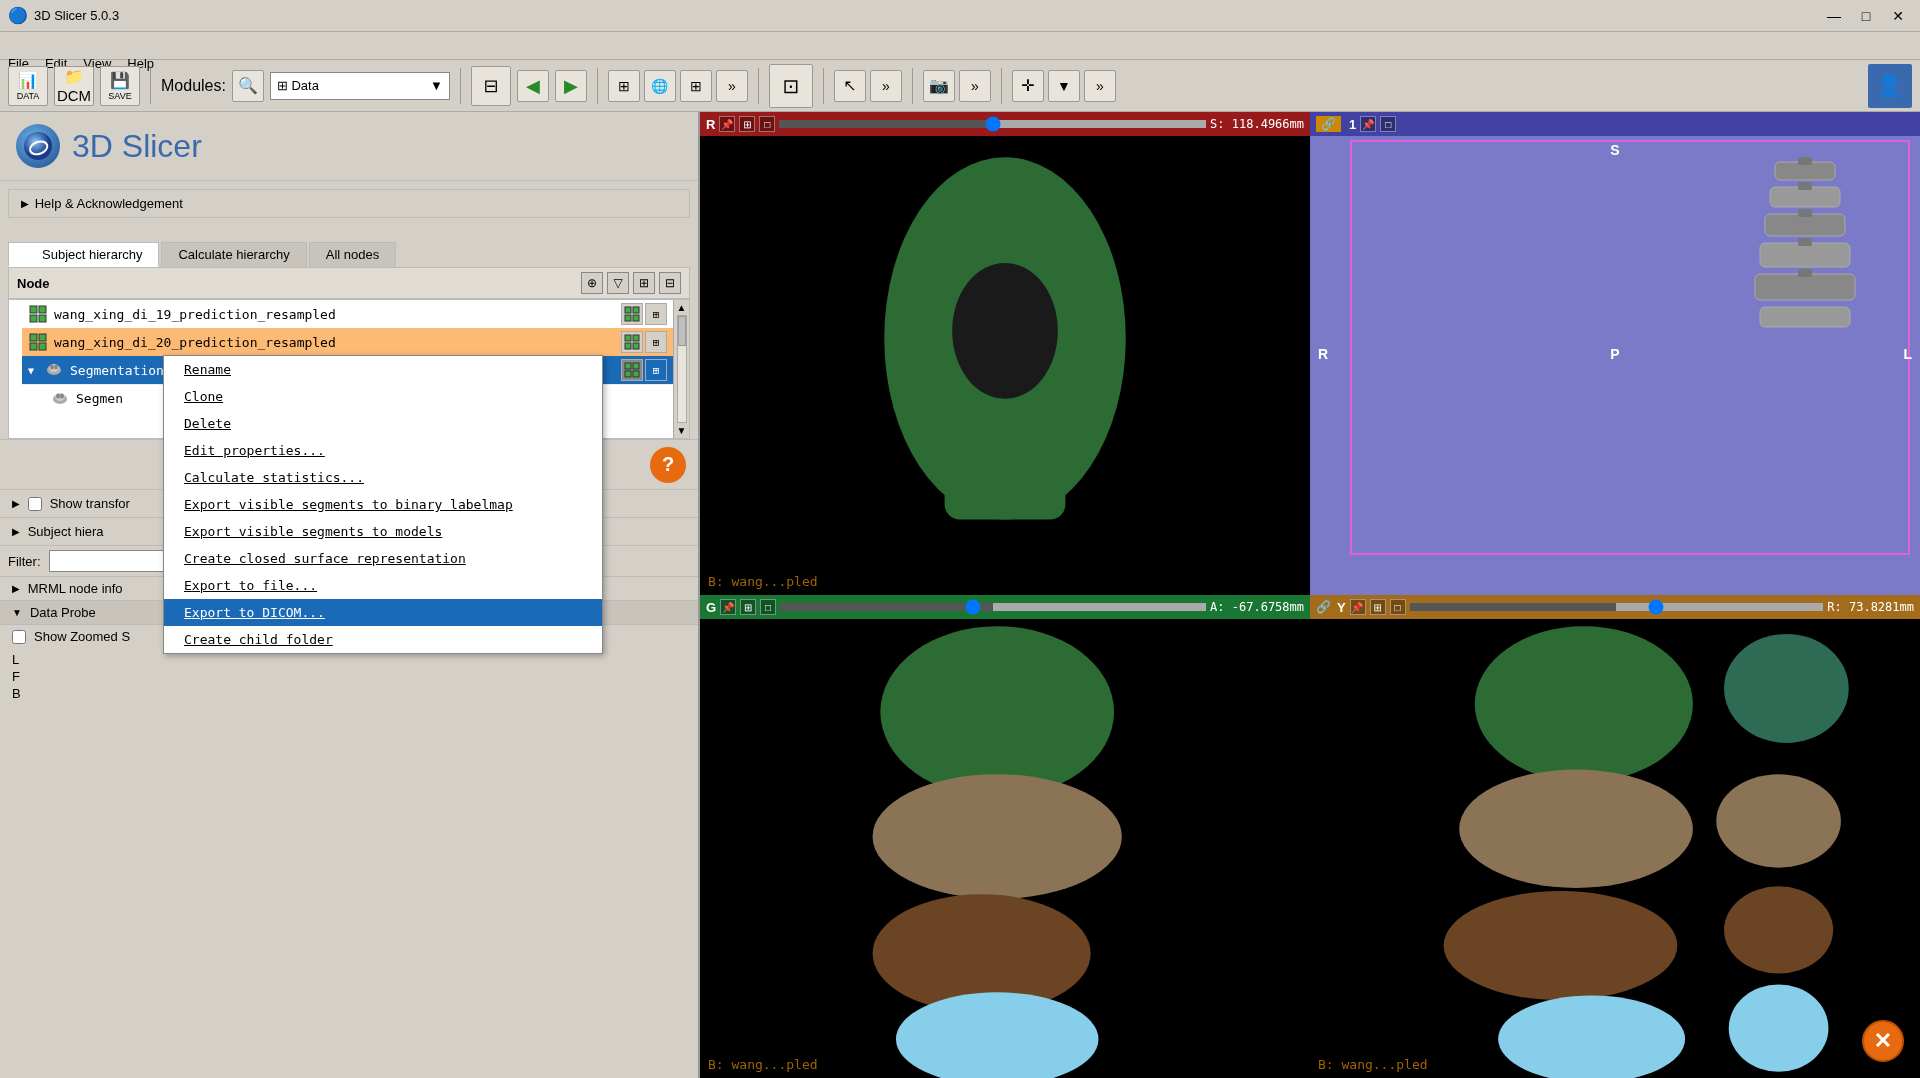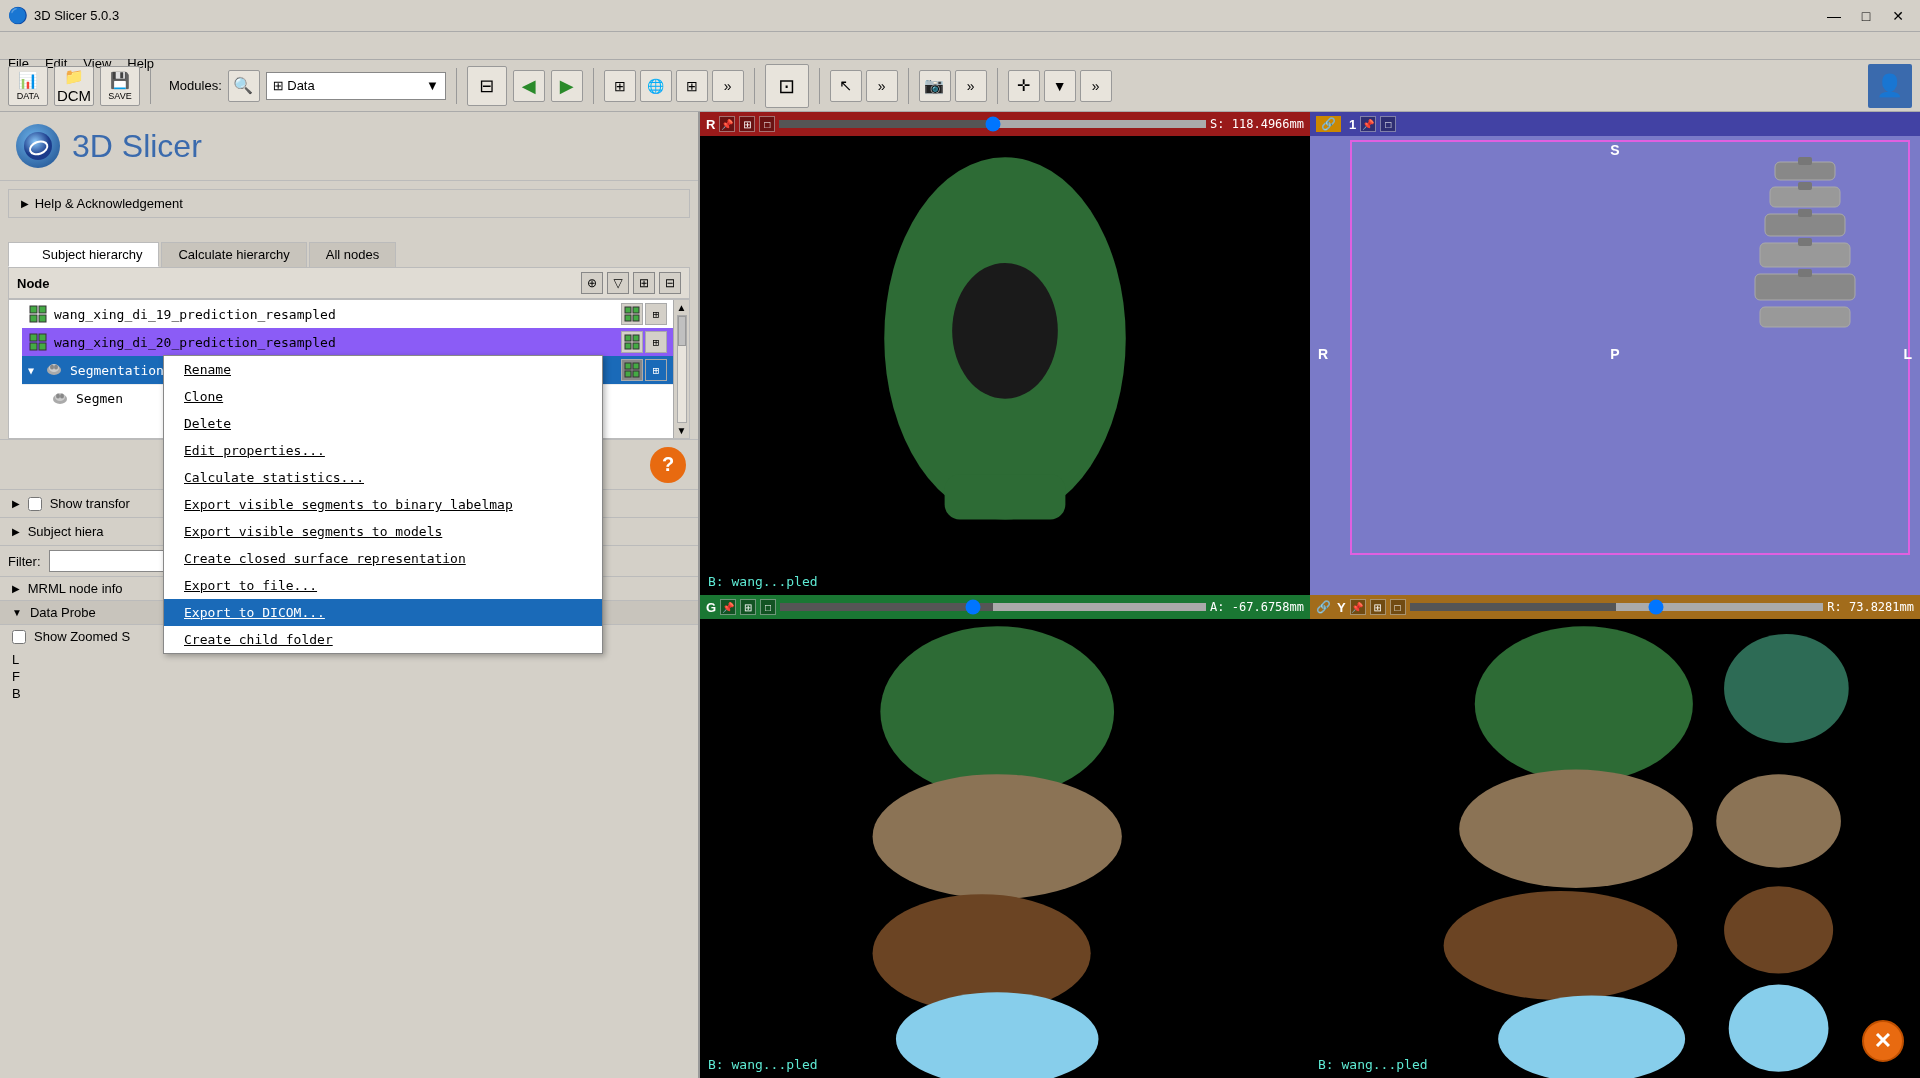--- a/index.html
+++ b/index.html
@@ -12,21 +12,21 @@
     #titlebar-controls span { display: inline-flex; align-items: center; justify-content: center; width: 28px; height: 20px; font-size: 14px; cursor: pointer; }
 
     
     #menubar { display: flex; align-items: center; height: 28px; background: #d4d0c8; padding: 0 8px; border-bottom: 1px solid #aaa; gap: 16px; font-size: 13px; }
     #menubar span { cursor: pointer; margin-top: 36px; }
 
     
     #toolbar { display: flex; align-items: center; height: 52px; background: #d4d0c8; padding: 0 8px; border-bottom: 1px solid #aaa; gap: 6px; }
     .toolbar-btn { display: inline-flex; align-items: center; justify-content: center; width: 40px; height: 40px; background: #e8e4dc; border: 1px solid #999; cursor: pointer; border-radius: 2px; font-size: 11px; text-align: center; }
     .toolbar-separator { width: 1px; height: 36px; background: #999; margin: 0 4px; }
-    .modules-label { font-size: 13px; margin-left: 8px; }
+    .modules-label { font-size: 16px; }
     .modules-select { display: flex; align-items: center; border: 1px solid #888; background: white; padding: 2px 6px; height: 28px; min-width: 180px; cursor: pointer; font-size: 13px; }
     .nav-btn { display: inline-flex; align-items: center; justify-content: center; width: 32px; height: 32px; border: 1px solid #999; background: #e8e4dc; cursor: pointer; border-radius: 2px; font-size: 18px; }
     .nav-btn.green { color: #2a8a2a; }
     .nav-btn.green2 { color: #2a8a2a; }
     .toolbar-group { display: flex; align-items: center; gap: 4px; }
     .toolbar-icon-btn { display: inline-flex; align-items: center; justify-content: center; width: 32px; height: 32px; border: 1px solid #999; background: #e8e4dc; cursor: pointer; border-radius: 2px; font-size: 14px; }
 
     
     #main { display: flex; height: calc(1078px - 32px - 28px - 52px); }
 
@@ -45,21 +45,21 @@
     #tabs-bar { display: flex; margin: 8px 8px 0 8px; gap: 2px; }
     .tab { padding: 4px 16px; border: 1px solid #bbb; background: #c8c4bc; cursor: pointer; font-size: 13px; border-bottom: none; }
     .tab.active { background: white; border-bottom: 1px solid white; z-index: 1; padding-left: 33px; }
 
     
     #node-table-header { display: flex; align-items: center; justify-content: space-between; padding: 4px 8px; border: 1px solid #bbb; margin: 0 8px; background: #e0dcd4; }
     #node-table-header span { font-size: 13px; font-weight: bold; }
     .table-icons { display: flex; gap: 4px; align-items: center; }
     .tbl-icon { width: 22px; height: 22px; display: inline-flex; align-items: center; justify-content: center; border: 1px solid #888; background: #d4d0c8; cursor: pointer; font-size: 12px; }
     .node-row { display: flex; align-items: center; padding: 3px 6px; gap: 6px; font-size: 13px; font-family: monospace; min-height: 28px; }
-    .node-row.selected { background: #8b5cf6; }
+    .node-row.selected { background: #fdba74; }
     .node-row.context-open { background: #1a6ab8; color: white; }
     .node-icon { width: 20px; height: 20px; display: inline-flex; align-items: center; justify-content: center; }
     .node-label { flex: 1; overflow: hidden; text-overflow: ellipsis; white-space: nowrap; }
     .node-actions { display: flex; gap: 2px; }
     .node-action-btn { width: 22px; height: 22px; display: inline-flex; align-items: center; justify-content: center; border: 1px solid #aaa; background: #d4d0c8; cursor: pointer; font-size: 11px; }
     .node-row.indent { padding-left: 28px; }
 
     
     #show-transforms { padding: 6px 12px; display: flex; align-items: center; gap: 8px; font-size: 13px; border-top: 1px solid #bbb; }
     #subject-hier { padding: 6px 12px; display: flex; align-items: center; gap: 8px; font-size: 13px; border-top: 1px solid #bbb; }
@@ -81,21 +81,21 @@
     
     .viewport { position: relative; background: black; overflow: hidden; }
     .vp-topbar { position: absolute; top: 0; left: 0; right: 0; height: 24px; display: flex; align-items: center; gap: 4px; padding: 0 6px; z-index: 10; font-size: 12px; }
     .vp-topbar.red { background: rgba(180,30,30,0.85); }
     .vp-topbar.green-bar { background: rgba(30,140,60,0.85); }
     .vp-label { color: white; font-weight: bold; font-size: 13px; }
     .vp-icon { width: 16px; height: 16px; display: inline-flex; align-items: center; justify-content: center; background: rgba(0,0,0,0.3); border: 1px solid rgba(255,255,255,0.4); color: white; font-size: 10px; cursor: pointer; }
     .vp-slider-container { flex: 1; display: flex; align-items: center; gap: 4px; }
     .vp-slider { flex: 1; height: 8px; -webkit-appearance: none; background: linear-gradient(to right, #555 0%, #555 50%, #aaa 50%, #aaa 100%); outline: none; cursor: pointer; }
     .vp-coords { color: white; font-size: 12px; font-family: monospace; margin-left: auto; }
-    .vp-bottom-label { position: absolute; bottom: 6px; left: 8px; color: #5eead4; font-size: 13px; font-family: monospace; }
+    .vp-bottom-label { position: absolute; bottom: 6px; left: 8px; color: #a16207; font-size: 13px; font-family: monospace; }
     
     .vp-S { position: absolute; top: 30px; left: 50%; transform: translateX(-50%); color: white; font-size: 14px; font-weight: bold; }
     .vp-R { position: absolute; top: 50%; left: 8px; transform: translateY(-50%); color: white; font-size: 14px; font-weight: bold; }
     .vp-L { position: absolute; top: 50%; right: 8px; transform: translateY(-50%); color: white; font-size: 14px; font-weight: bold; }
     .pink-box { position: absolute; border: 2px solid #e060e0; top: 28px; left: 40px; right: 10px; bottom: 40px; }
 
     
     #help-btn { width: 36px; height: 36px; border-radius: 50%; background: #e86a10; color: white; display: flex; align-items: center; justify-content: center; font-size: 20px; font-weight: bold; cursor: pointer; position: absolute; right: 16px; }
 
     .expand-arrow { font-size: 10px; cursor: pointer; }

